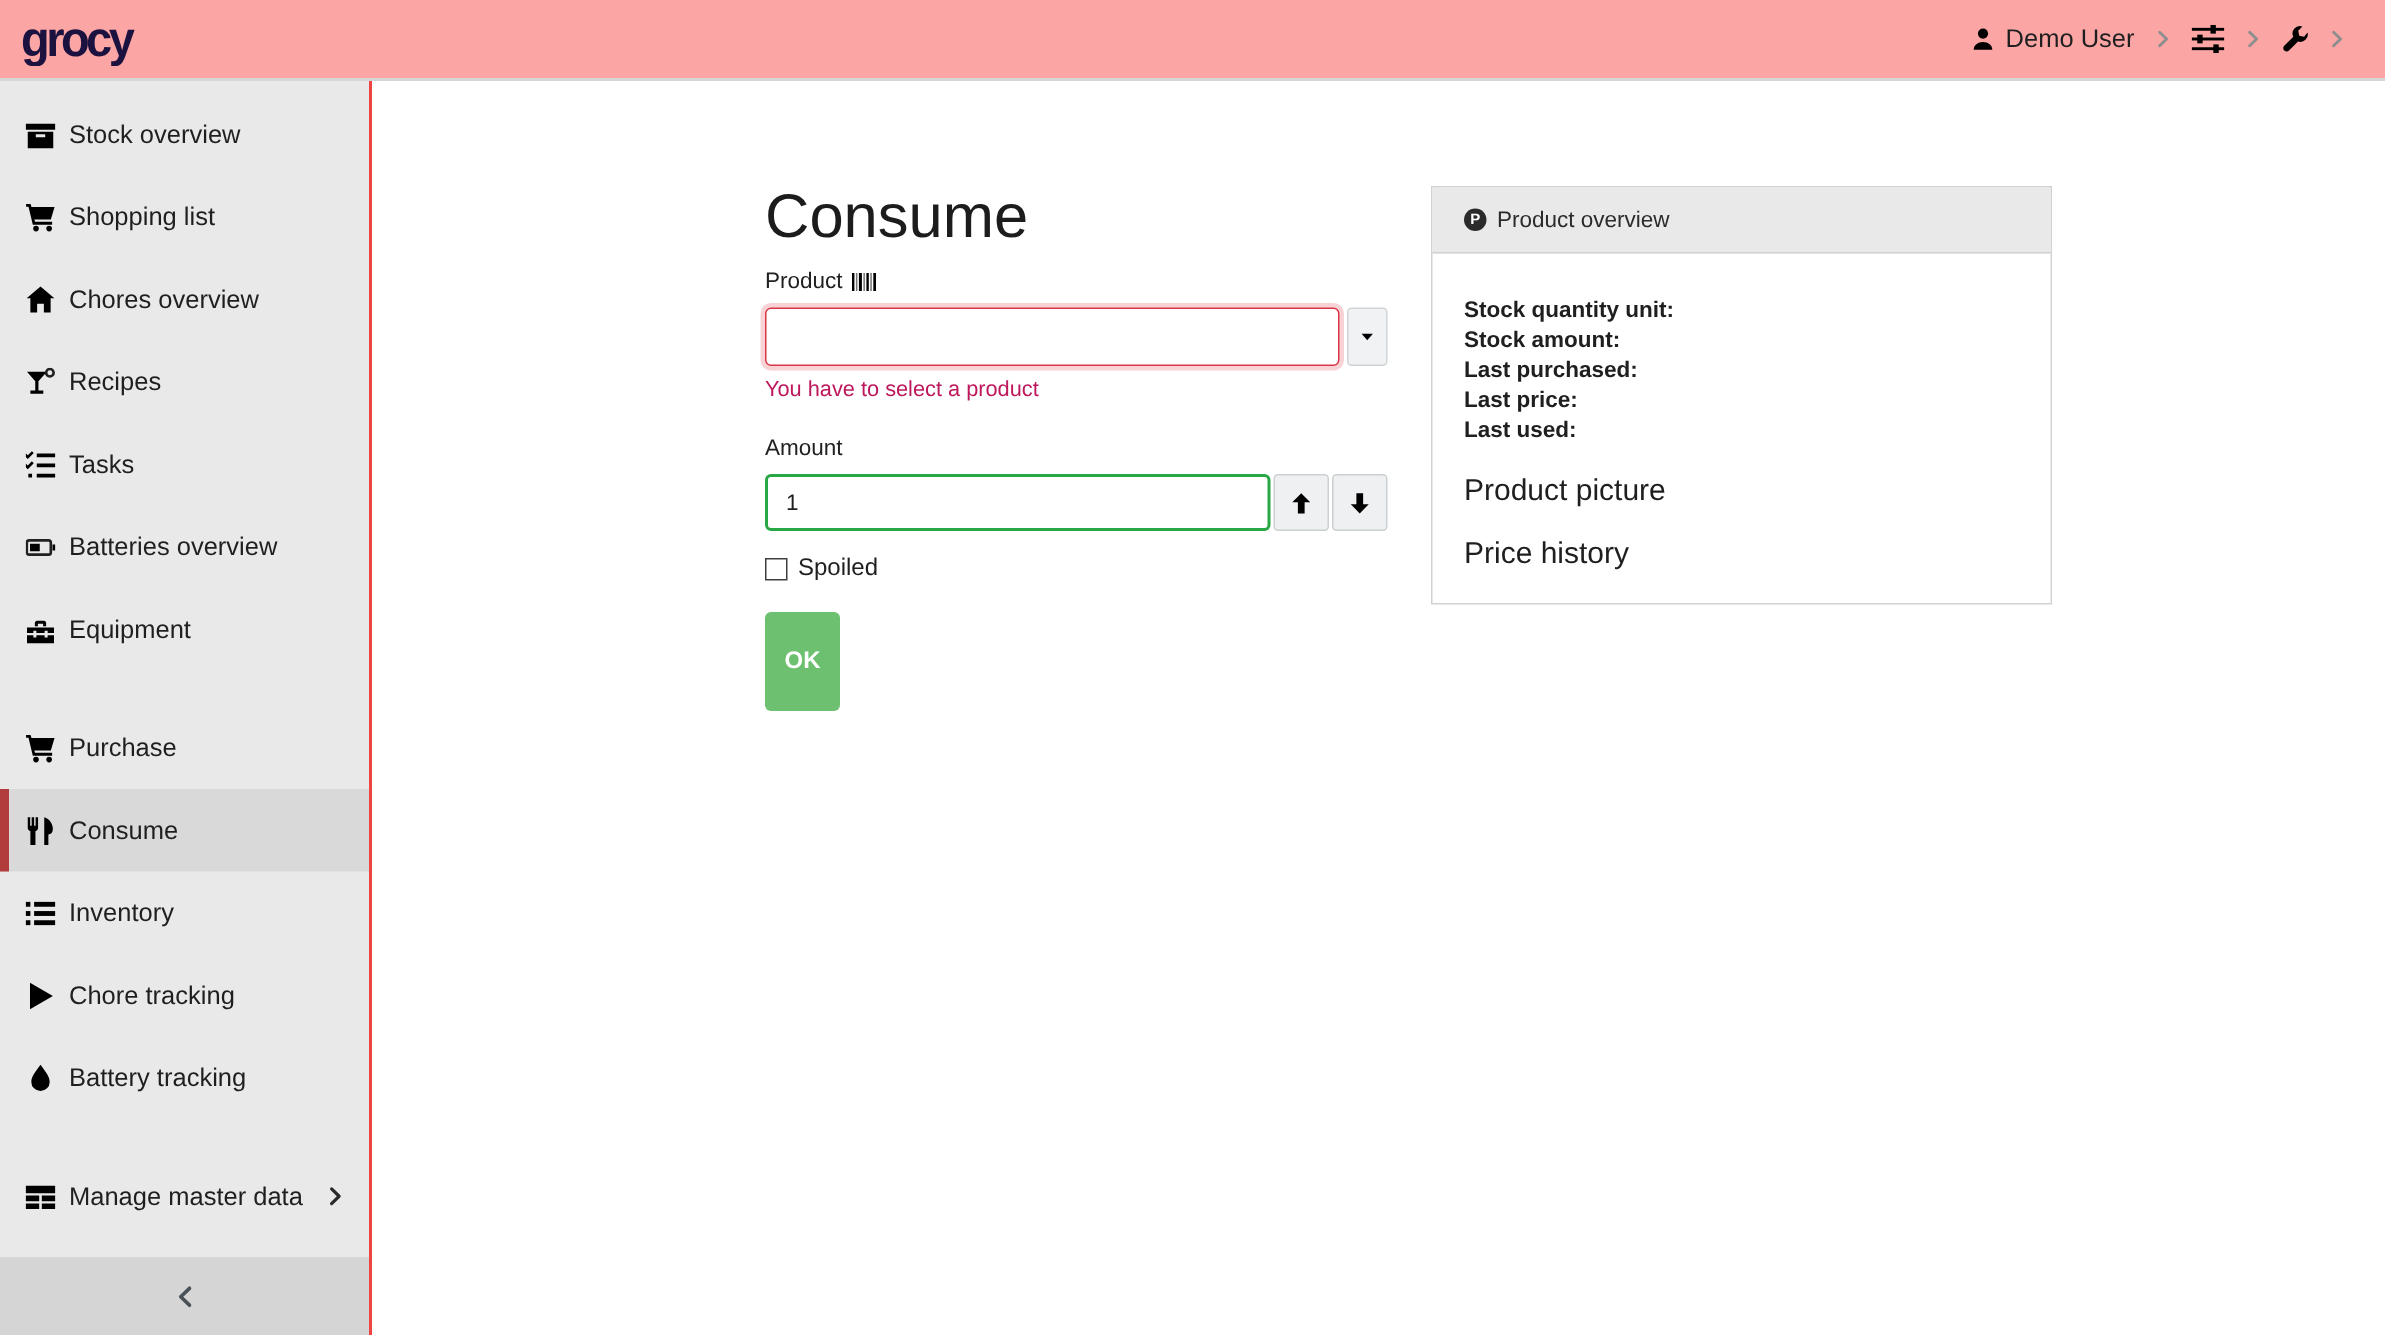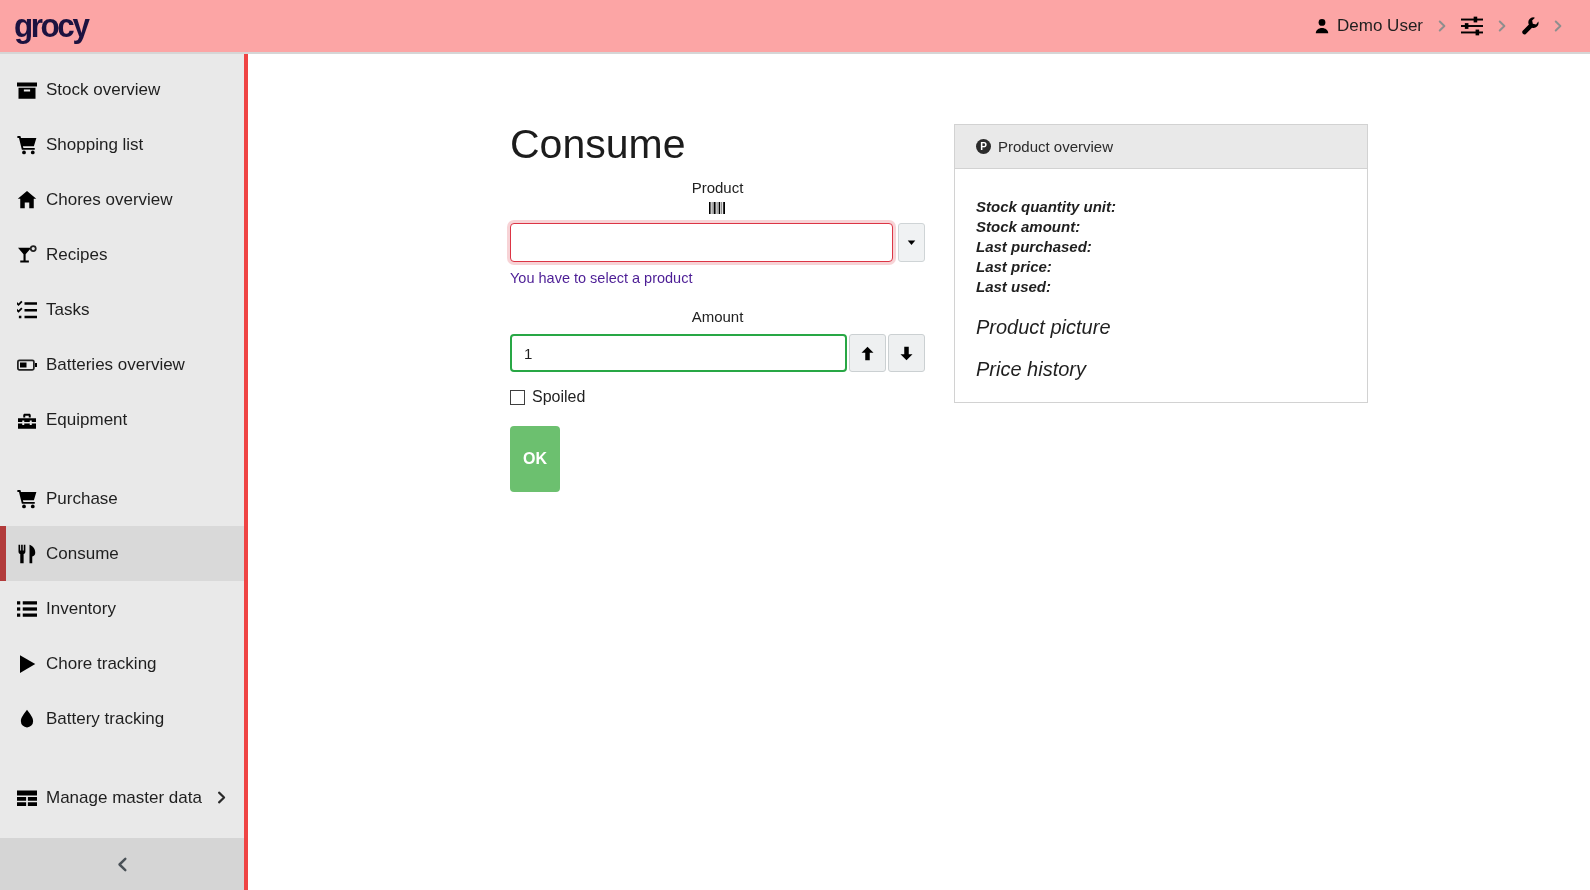--- a/index.html
+++ b/index.html
@@ -23,21 +23,21 @@
   }
   .topbar-right { display:flex; align-items:center; gap:13px; color:#1f1f1f; }
   .user-item { display:flex; align-items:center; gap:7px; cursor:pointer; }
   .user-item .label { font-size:17px; }
   .tb-icon { color:#1f1f1f; cursor:pointer; }
   .tb-chevron { color:#8e8e8e; cursor:pointer; }
 
   
   .sidebar {
     position:absolute; top:54px; left:0; bottom:0; width:248px;
-    background:#e9e9e9; border-right:4px solid #ef4444; padding-top:8px;
+    background:#e9e9e9; border-right:2px solid #ef4444; padding-top:8px;
   }
   .nav-item {
     height:55px; display:flex; align-items:center; gap:9px;
     padding-left:17px; font-size:17px; color:#1f1f1f; cursor:pointer;
   }
   .nav-item .nicon { width:20px; height:20px; flex:none; color:#212121; }
   .nav-item.active { background:#d9d9d9; border-left:6px solid #b23b3b; padding-left:11px; }
   .nav-gap { height:24px; }
   .nav-item .trail-chevron { margin-left:auto; margin-right:16px; color:#2a2a2a; }
   .sidebar-footer {
@@ -46,35 +46,35 @@
     cursor:pointer; color:#4a5157;
   }
 
   
   .main { position:absolute; left:250px; top:54px; right:0; bottom:0; background:#fff; }
   .page-title {
     position:absolute; left:260px; top:68px; font-size:41px; font-weight:500;
     color:#1c1c1c; line-height:1.1;
   }
   .consume-form { position:absolute; left:260px; top:125px; width:415px; }
-  .field-label { font-size:15px; color:#212121; display:flex; align-items:center; gap:6px;flex-direction:column; }
+  .field-label { font-size:15px; color:#212121; display:flex; align-items:center; gap:6px; }
   .barcode { color:#4a4a4a; }
 
   .product-row { margin-top:9px; display:flex; align-items:stretch; }
   .product-input {
     width:383px; height:39px; border:1px solid #dc3545; border-radius:4px;
     box-shadow:0 0 0 3px rgba(220,53,69,.22); outline:none; padding:0 12px;
     font-size:15px; font-family:inherit; background:#fff;
   }
   .dd-button {
     width:27px; height:39px; margin-left:5px; background:#f0f2f3;
     border:1px solid #cfd4d6; border-radius:3px; display:flex; align-items:center;
     justify-content:center; cursor:pointer; color:#343a40;
   }
-  .error-text { margin-top:8px; font-size:14.5px; color:#4c1d95; }
+  .error-text { margin-top:8px; font-size:14.5px; color:#be185d; }
 
   .amount-label { margin-top:22px; }
   .amount-row { margin-top:9px; display:flex; align-items:stretch; }
   .amount-input {
     width:337px; height:38px; border:2px solid #28a745; border-radius:4px;
     outline:none; padding:0 12px; font-size:15px; font-family:inherit; color:#1f1f1f;
   }
   .step-btn {
     width:37px; height:38px; margin-left:2px; background:#eef0f1;
     border:1px solid #cbd0d2; border-radius:3px; display:flex; align-items:center;
@@ -102,21 +102,21 @@
   .card-header {
     height:44px; background:#e9e9e9; border-bottom:1px solid #d2d2d2;
     display:flex; align-items:center; gap:7px; padding-left:21px;
     font-size:15px; color:#2b2b2b;
   }
   .p-badge {
     width:15px; height:15px; border-radius:50%; background:#2b2b2b; color:#fff;
     font-size:10px; font-weight:bold; display:flex; align-items:center;
     justify-content:center; flex:none;
   }
-  .card-body { padding:28px 21px 0 21px;font-style:italic; }
+  .card-body { padding:28px 21px 0 21px; }
   .ov-line { font-size:15px; font-weight:bold; line-height:20px; color:#1f1f1f; }
   .ov-section { font-size:20px; font-weight:500; color:#1f1f1f; margin-top:19px; }
 </style>
 </head>
 <body>
 
 <svg width="0" height="0" style="position:absolute" aria-hidden="true">
   <defs>
     <symbol id="i-box" viewBox="0 0 16 16">
       <path d="M0 2h16v3.2H0z"></path>

